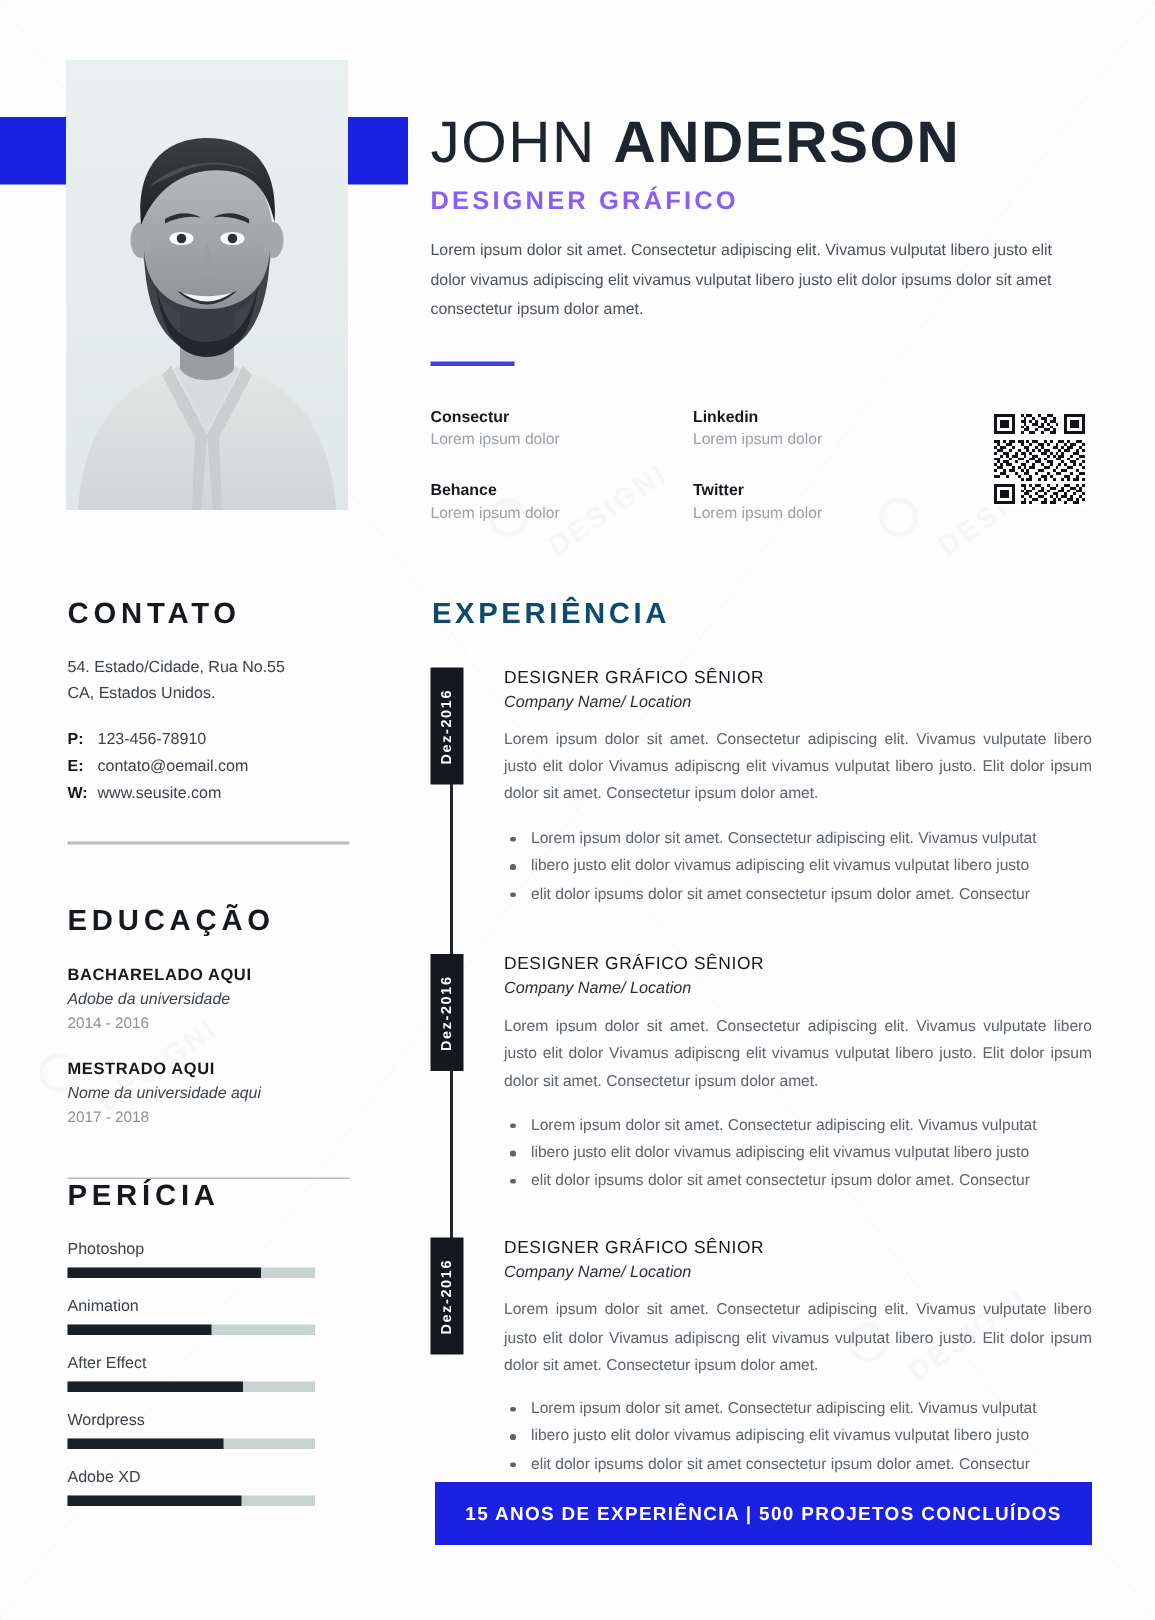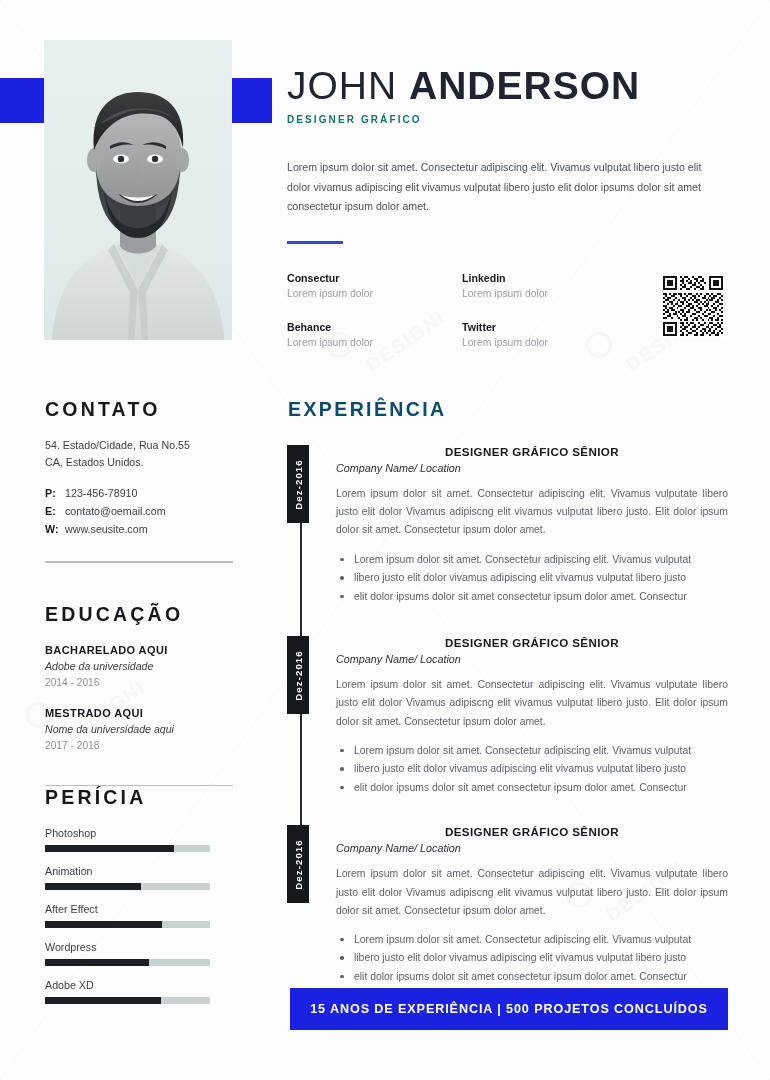--- a/index.html
+++ b/index.html
@@ -37,30 +37,30 @@
     position:absolute; left:0; top:78px; width:272px; height:45px;
     background:#1b21e0;
   }
   .photo {
     position:absolute; left:44px; top:40px; width:188px; height:300px;
     background:#e6eeee;
     overflow:hidden;
   }
   .photo svg { display:block; width:188px; height:300px; }
 
-  .name-block { position:absolute; left:287px; top:66px; }
+  .name-block { position:absolute; left:287px; top:76px; }
   .name {
     font-size:39px; line-height:1.0; color:#1e2430; letter-spacing:1px;
     white-space:nowrap;
   }
   .name .light { font-weight:300; }
   .name .bold  { font-weight:700; }
   .role {
     margin-top:9px;
-    font-size:10px; font-weight:700; letter-spacing:2.1px; color:#0f766e;
+    font-size:17px; font-weight:700; letter-spacing:2.1px; color:#8b5cf6;
   }
 
   .intro {
     position:absolute; left:287px; top:158px; width:420px;
     font-size:10.6px; line-height:1.85; color:#4c525c;
   }
   .blue-rule {
     position:absolute; left:287px; top:241px; width:56px; height:2.5px;
     background:#3b46d6;
   }
@@ -118,21 +118,21 @@
     position:absolute; left:-1px; top:0; width:22px; height:78px;
     background:#15181d; color:#ffffff;
     display:flex; align-items:center; justify-content:center;
   }
   .exp-badge span {
     transform:rotate(-90deg); white-space:nowrap;
     font-size:9.6px; font-weight:700; letter-spacing:1.1px;
   }
   .exp-body { margin-left:48px; }
   .exp-title {
-    font-size:11.6px; font-weight:700; letter-spacing:.4px; color:#15181d;text-align:center;
+    font-size:11.6px; font-weight:400; letter-spacing:.4px; color:#15181d;
   }
   .exp-company {
     font-size:10.8px; font-style:italic; color:#2a2f36; margin-top:4px;
   }
   .exp-desc {
     margin-top:11px; font-size:10.4px; line-height:1.75; color:#5d636b;
     text-align:justify;
   }
   .exp-bullets { margin-top:11px; list-style:none; }
   .exp-bullets li {

